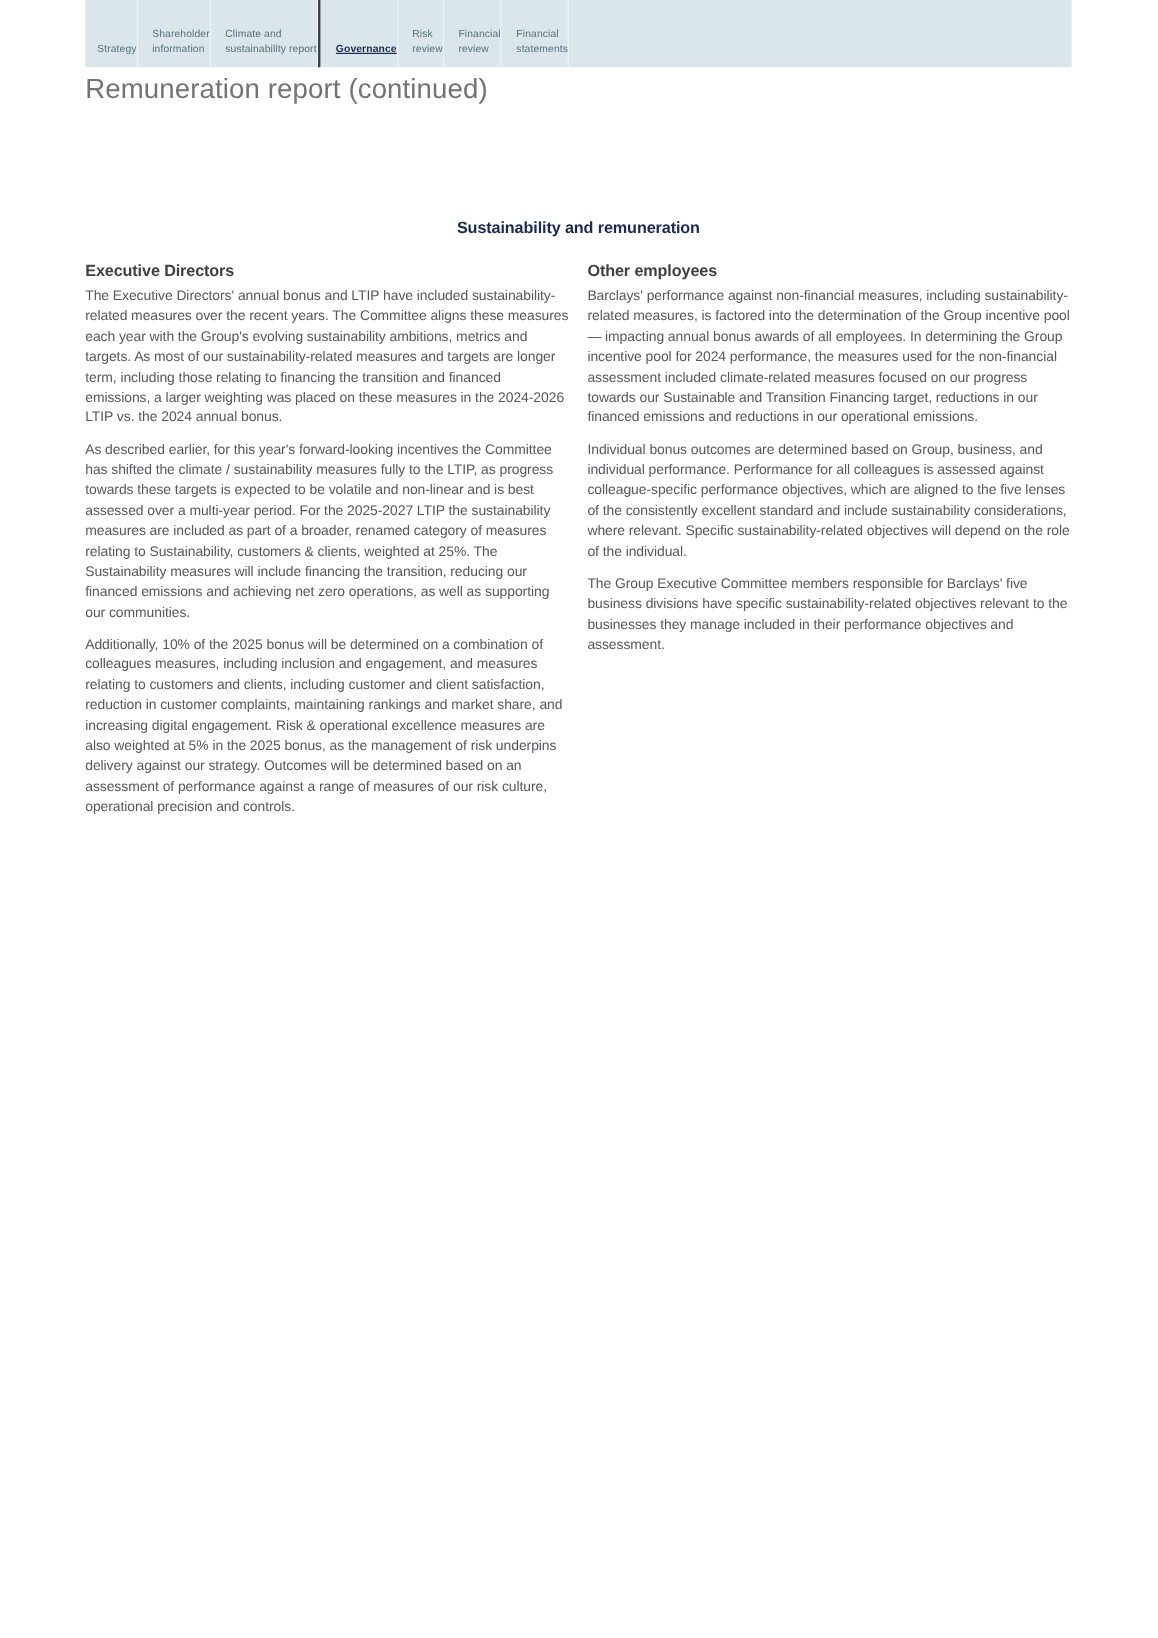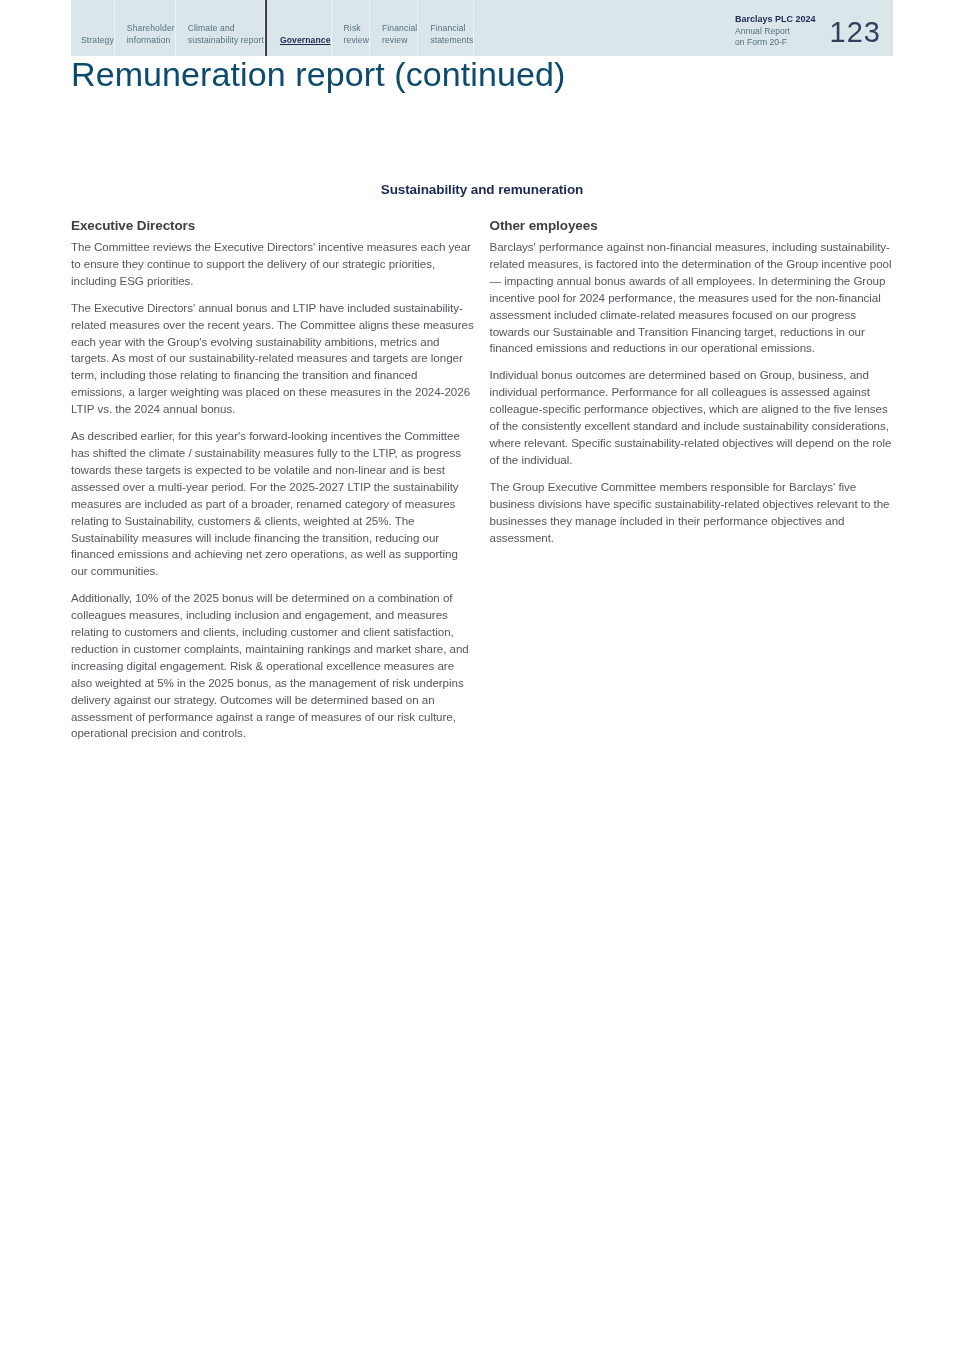--- a/index.html
+++ b/index.html
@@ -96,23 +96,23 @@
     font-weight: 300;
     letter-spacing: 1px;
     padding-bottom: 1px;
   }
 
   
   .page-title {
     position: absolute;
     left: 71px;
     top: 58px;
-    font-size: 34px;
+    font-size: 23px;
     line-height: 32px;
-    color: #0c4a6e;
+    color: #737373;
     font-weight: 300;
     letter-spacing: 0.1px;
   }
 
   
   .content {
     position: absolute;
     left: 71px;
     top: 181px;
     width: 822px;
@@ -198,41 +198,32 @@
           </div>
         </div>
         <div class="nav-tab">
           <div>
             <span>Financial</span>
             <span>statements</span>
           </div>
         </div>
       </div>
     <div class="nav-spacer"></div>
-    <div class="brand-block">
-      <div class="brand-text">
-        <div class="brand-line1">Barclays PLC 2024</div>
-        <div>Annual Report</div>
-        <div>on Form 20-F</div>
-      </div>
-      <div class="page-number">123</div>
-    </div>
   </div>
 
   <div class="page-title">Remuneration report (continued)</div>
 
   <div class="content">
     <h2 class="section-title">Sustainability and remuneration</h2>
 
     <div class="columns">
 
       <div class="col">
         <h3 class="col-heading">Executive Directors</h3>
         <div id="left-paras">
-            <p class="para">The Committee reviews the Executive Directors' incentive measures each year to ensure they continue to support the delivery of our strategic priorities, including ESG priorities.</p>
             <p class="para">The Executive Directors' annual bonus and LTIP have included sustainability-related measures over the recent years. The Committee aligns these measures each year with the Group's evolving sustainability ambitions, metrics and targets. As most of our sustainability-related measures and targets are longer term, including those relating to financing the transition and financed emissions, a larger weighting was placed on these measures in the 2024-2026 LTIP vs. the 2024 annual bonus.</p>
             <p class="para">As described earlier, for this year's forward-looking incentives the Committee has shifted the climate / sustainability measures fully to the LTIP, as progress towards these targets is expected to be volatile and non-linear and is best assessed over a multi-year period. For the 2025-2027 LTIP the sustainability measures are included as part of a broader, renamed category of measures relating to Sustainability, customers &amp; clients, weighted at 25%. The Sustainability measures will include financing the transition, reducing our financed emissions and achieving net zero operations, as well as supporting our communities.</p>
             <p class="para">Additionally, 10% of the 2025 bonus will be determined on a combination of colleagues measures, including inclusion and engagement, and measures relating to customers and clients, including customer and client satisfaction, reduction in customer complaints, maintaining rankings and market share, and increasing digital engagement. Risk &amp; operational excellence measures are also weighted at 5% in the 2025 bonus, as the management of risk underpins delivery against our strategy. Outcomes will be determined based on an assessment of performance against a range of measures of our risk culture, operational precision and controls.</p>
           </div>
       </div>
 
       <div class="col">
         <h3 class="col-heading">Other employees</h3>
         <div id="right-paras">
             <p class="para">Barclays' performance against non-financial measures, including sustainability-related measures, is factored into the determination of the Group incentive pool — impacting annual bonus awards of all employees. In determining the Group incentive pool for 2024 performance, the measures used for the non-financial assessment included climate-related measures focused on our progress towards our Sustainable and Transition Financing target, reductions in our financed emissions and reductions in our operational emissions.</p>

